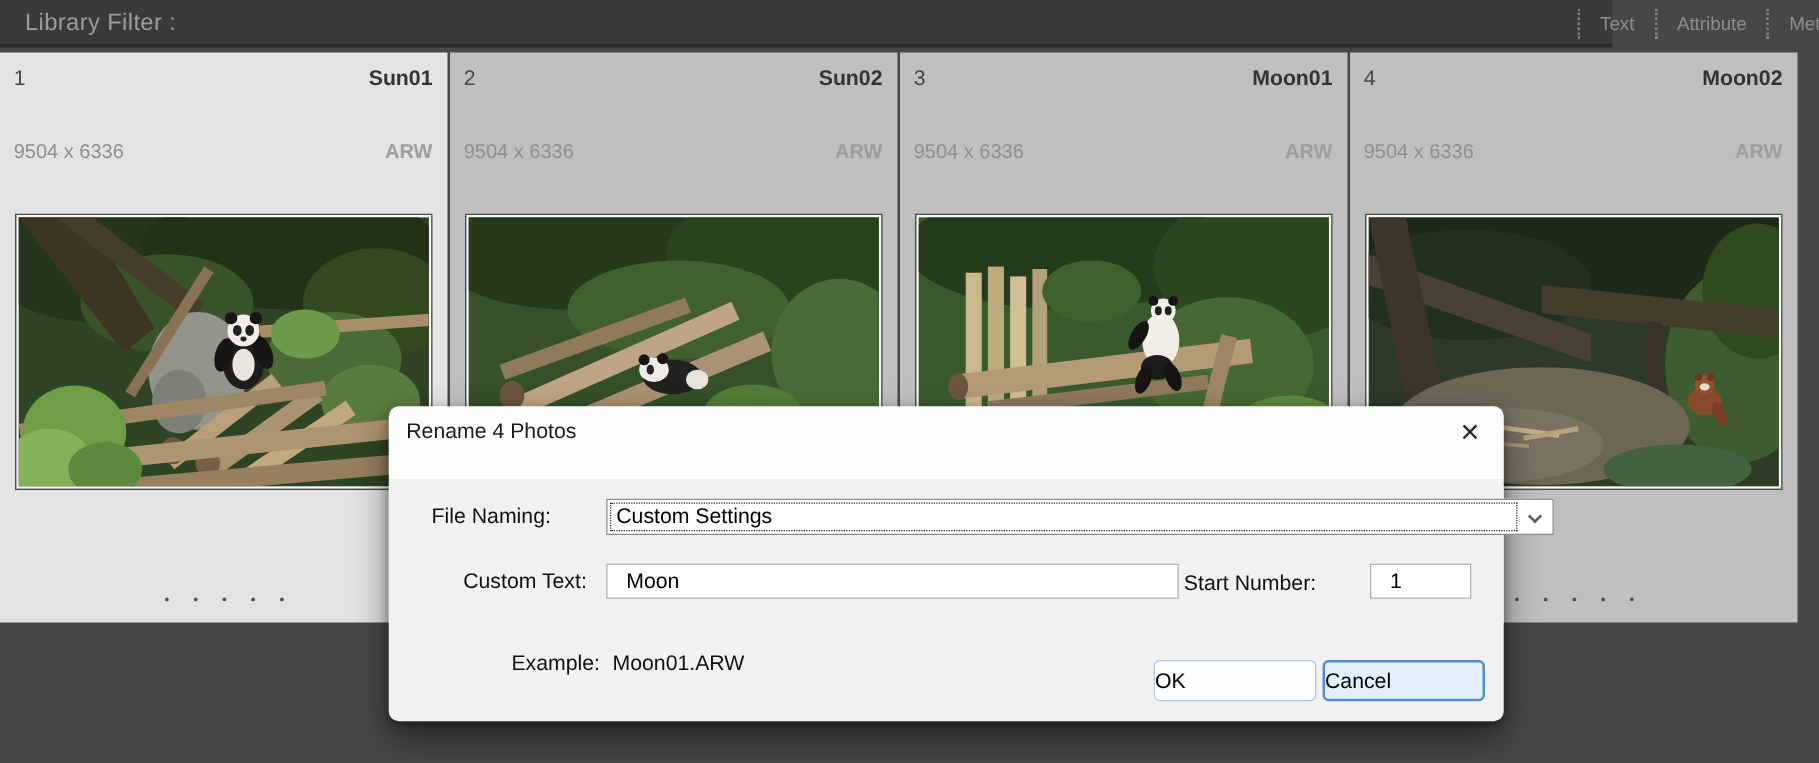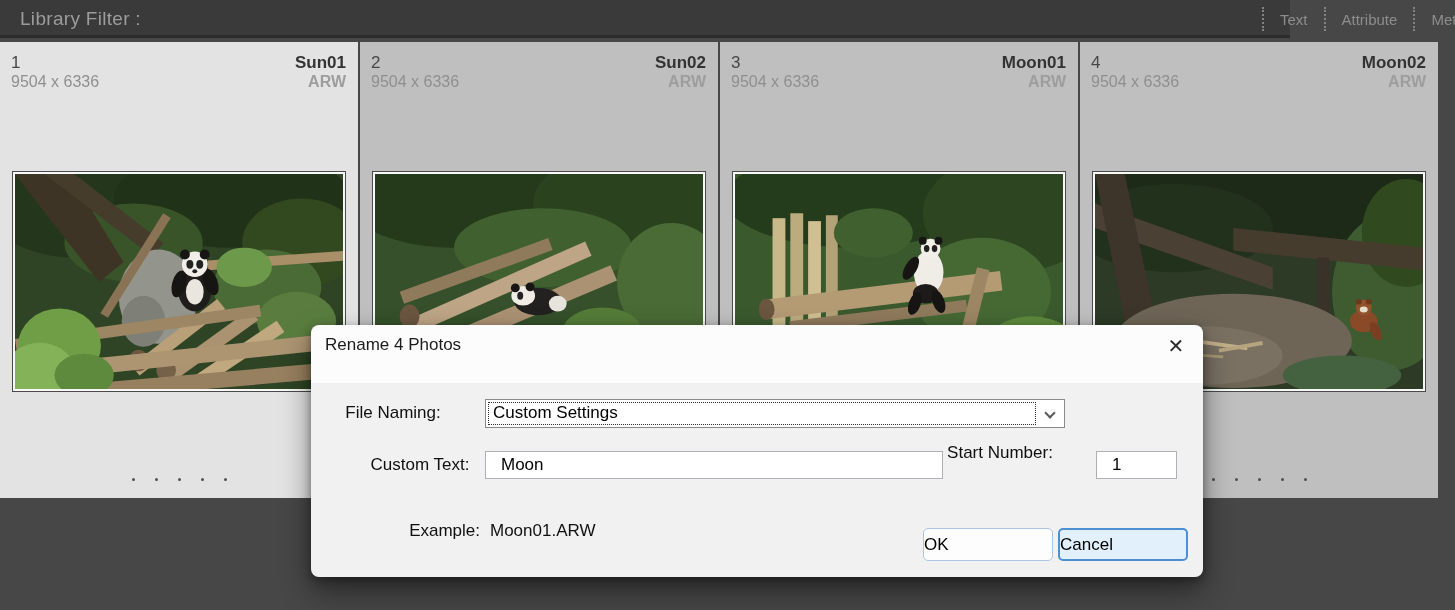--- a/index.html
+++ b/index.html
@@ -33,21 +33,21 @@
   }
   .cell {
     width:358px; height:456px; margin-right:2px;
     background:#bfbfbf; position:relative;
   }
   .cell.most-selected { background:#e3e3e3; }
   .cell-header { padding:11px 12px 0 11px; }
   .cell-header-row { display:flex; justify-content:space-between; align-items:baseline; }
   .cell-index { font-size:17px; color:#474747; }
   .cell-name  { font-size:17px; font-weight:bold; color:#333; }
-  .cell-dims  { font-size:16px; color:#8f8f8f; }
+  .cell-dims  { font-size:16px; color:#8f8f8f;margin-top:40px; }
   .cell-format{ font-size:16px; font-weight:bold; color:#9d9d9d; }
 
   .thumb {
     position:absolute; left:13px; top:130px; width:332px; height:219px;
     border:2px solid #f8f8f8; outline:1px solid #4a4a4a; background:#2e4424;
   }
   .thumb svg { display:block; width:100%; height:100%; }
 
   .rating-dots {
     position:absolute; left:0; top:436px; width:100%;
@@ -68,21 +68,21 @@
     font-size:17px; color:#1b1b1b;
   }
   .dialog-close {
     position:absolute; right:12px; top:6px; width:30px; height:30px;
     display:flex; align-items:center; justify-content:center;
     font-size:20px; color:#2b2b2b; cursor:default;
   }
   .dlg-label { position:absolute; font-size:17px; color:#101010; text-align:center; }
 
   .combobox {
-    position:absolute; left:174px; top:74px; width:580px; height:29px;
+    position:absolute; left:174px; top:74px; width:758px; height:29px;
     background:#fff; border:1px solid #8a8a8a; cursor:default;
   }
   .combobox-text {
     position:absolute; left:7px; top:3px; font-size:17px; color:#000;
   }
   .combobox-focus {
     position:absolute; left:2px; top:2px; bottom:2px; right:28px;
     border:1px dotted #2a2a2a;
   }
   .combobox-chevron {
@@ -344,21 +344,21 @@
   <div class="dlg-label" style="left:0; width:164px; top:78px;">File Naming:</div>
   <div class="combobox">
     <div class="combobox-focus"></div>
     <div class="combobox-text">Custom Settings</div>
     <div class="combobox-chevron"></div>
   </div>
 
   <div class="dlg-label" style="left:0; width:164px; top:130px;margin-left:27px;">Custom Text:</div>
   <input id="custom-text-input" class="text-input" type="text" value="Moon" style="">
 
-  <div class="dlg-label" style="left:600px; width:178px; top:118px;">Start Number:</div>
+  <div class="dlg-label" style="left:600px; width:178px; top:132px;">Start Number:</div>
   <input id="start-number-input" class="text-input" type="text" value="1" style="">
 
   <div class="example-row" id="example-label">Example:</div>
   <div class="example-row" id="example-value">Moon01.ARW</div>
 
   <div class="dlg-button" id="ok-button">OK</div>
   <div class="dlg-button" id="cancel-button">Cancel</div>
 </div>
 
 </body></html>

